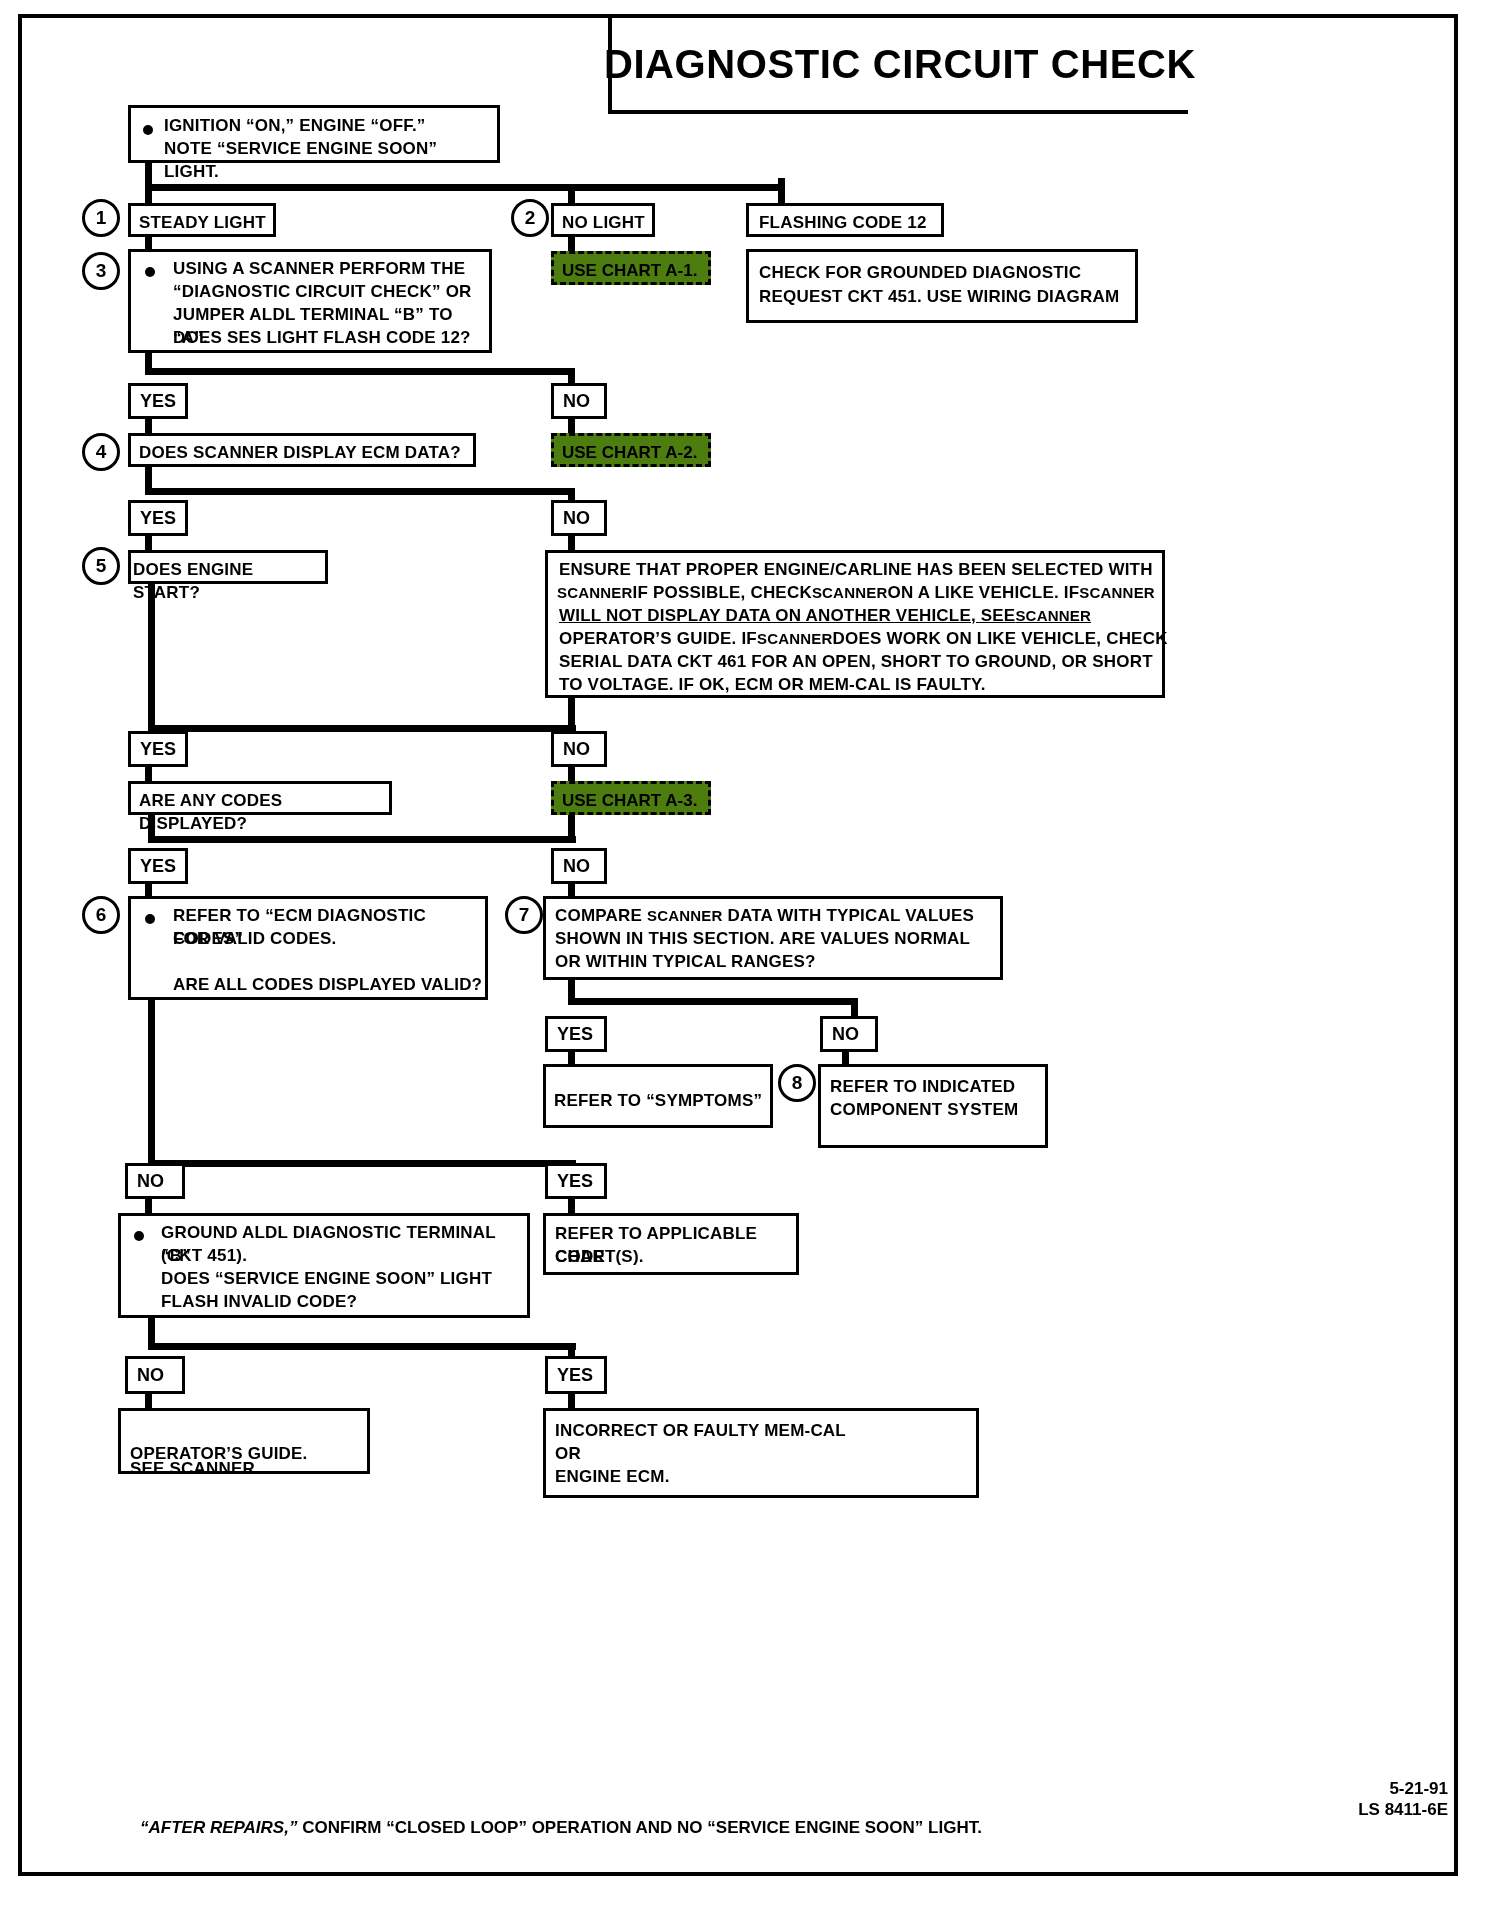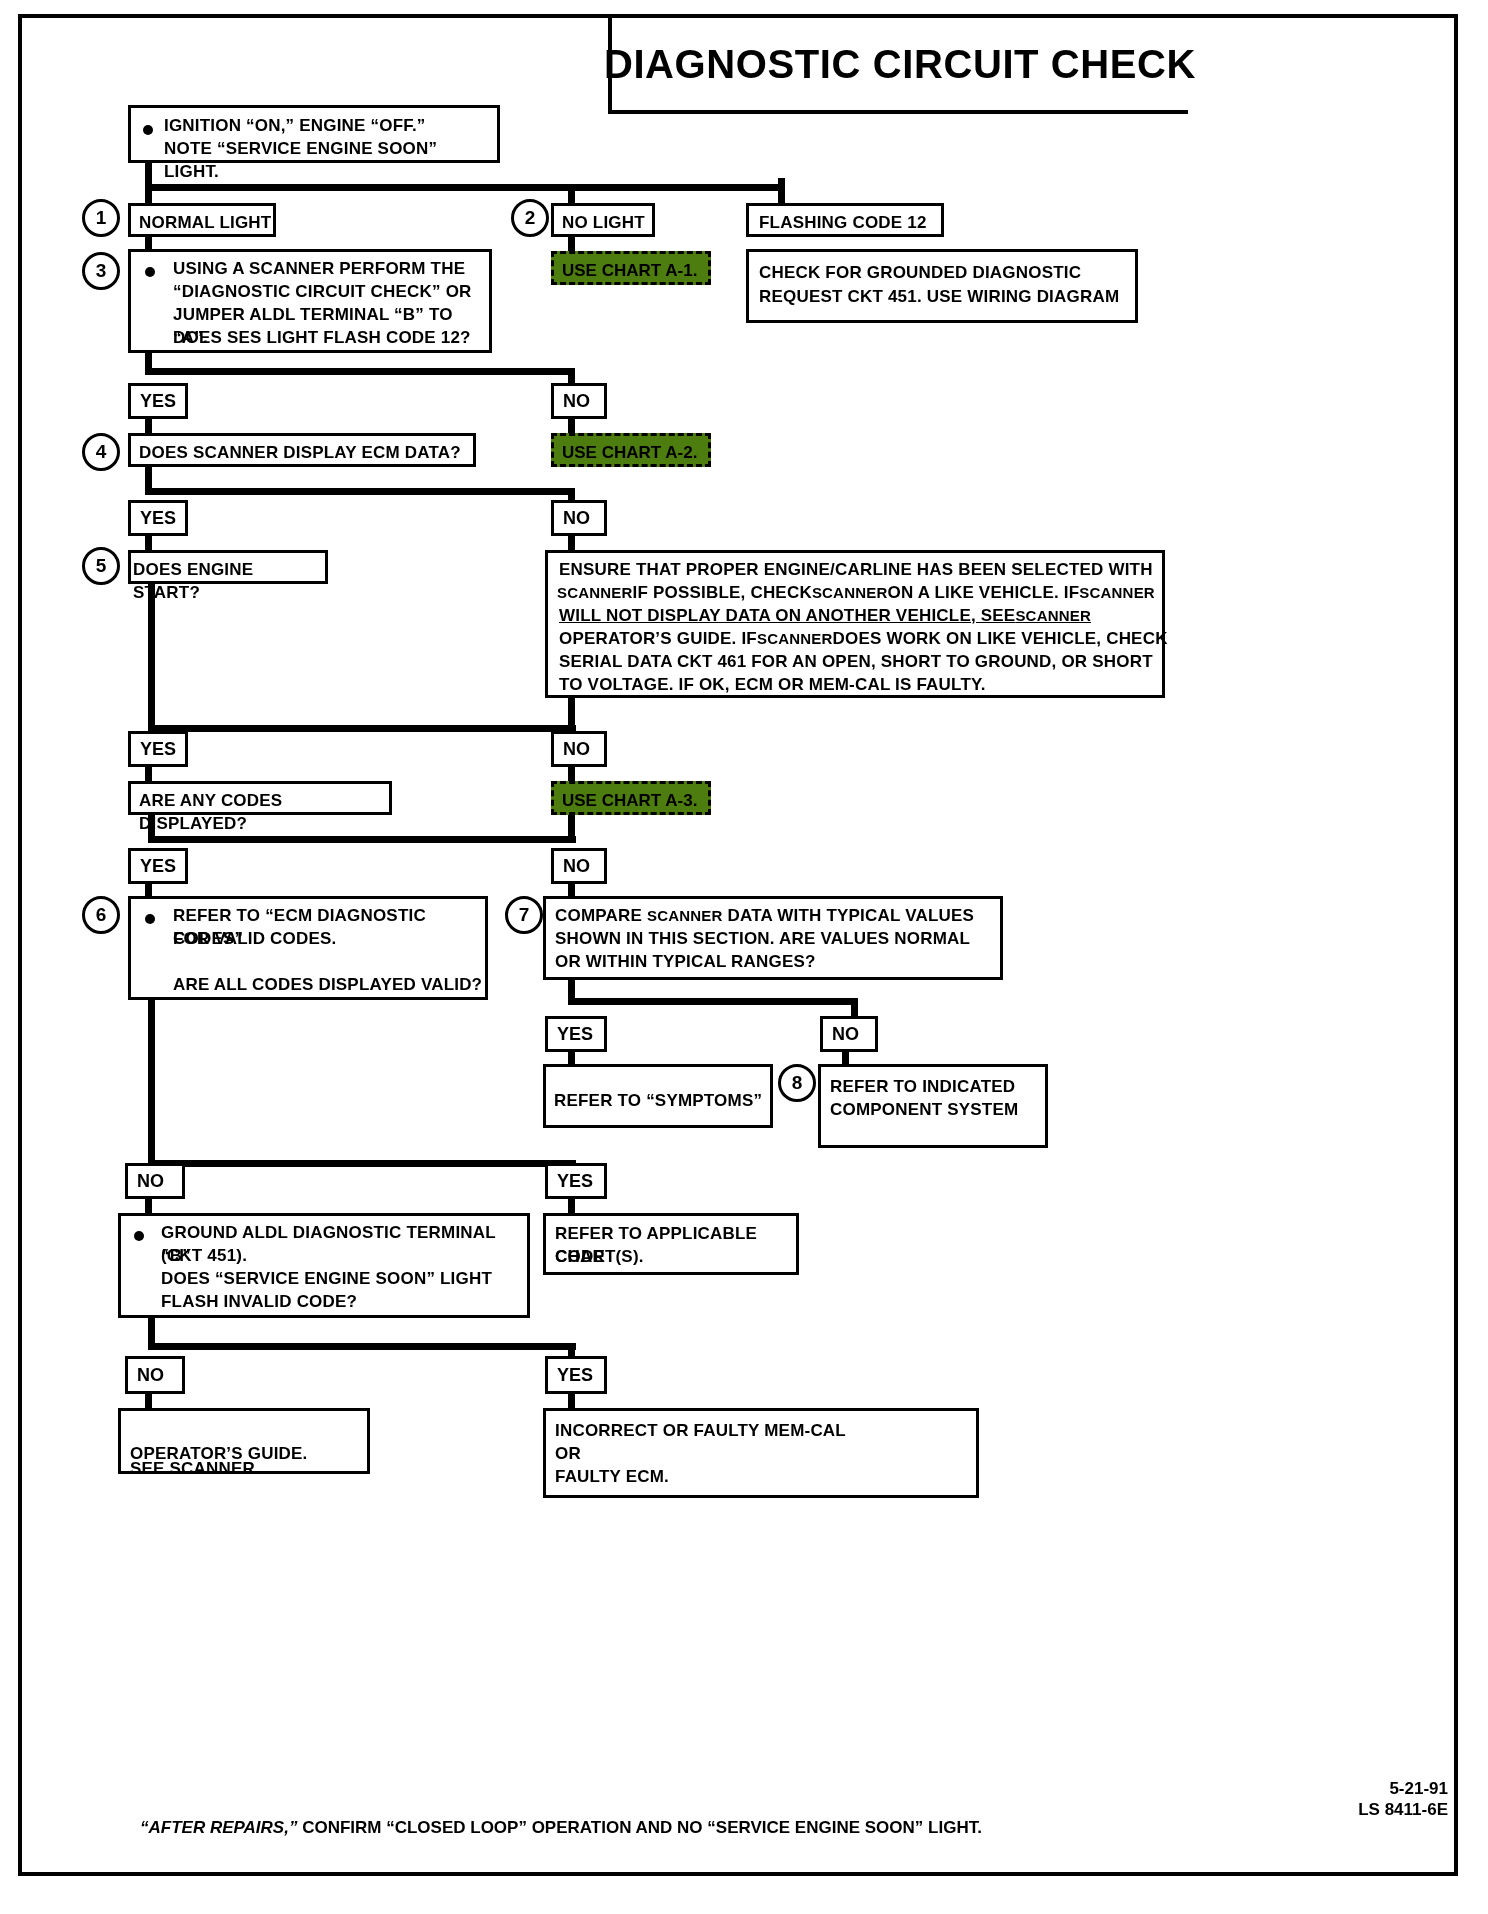--- a/index.html
+++ b/index.html
@@ -82,21 +82,21 @@
     <span class="txt small" style="position:absolute;left:33px;top:29px;">NOTE “SERVICE ENGINE SOON” LIGHT.</span>
   </div>
 
   <div class="ln v" style="left:145px;top:163px;height:28px;"></div>
   <div class="ln h" style="left:145px;top:184px;width:640px;"></div>
   <div class="ln v" style="left:145px;top:184px;height:20px;"></div>
   <div class="ln v" style="left:568px;top:184px;height:20px;"></div>
   <div class="ln v" style="left:778px;top:178px;height:26px;"></div>
 
   <div class="num" style="left:82px;top:199px;">1</div>
-  <div class="box small" style="left:128px;top:203px;width:148px;height:34px;padding:5px 0 0 8px;">NORMAL LIGHT</div>
+  <div class="box small" style="left:128px;top:203px;width:148px;height:34px;padding:5px 0 0 8px;">STEADY LIGHT</div>
 
   <div class="num" style="left:511px;top:199px;">2</div>
   <div class="box small" style="left:551px;top:203px;width:104px;height:34px;padding:5px 0 0 8px;">NO LIGHT</div>
 
   <div class="box small" style="left:746px;top:203px;width:198px;height:34px;padding:5px 0 0 10px;">FLASHING CODE 12</div>
 
   <div class="ln v" style="left:145px;top:237px;height:14px;"></div>
   <div class="ln v" style="left:568px;top:237px;height:14px;"></div>
 
   <div class="dashbox small" style="left:551px;top:251px;width:160px;height:34px;padding:5px 0 0 8px;">USE CHART A-1.</div>
@@ -250,21 +250,21 @@
   <div class="ln v" style="left:568px;top:1394px;height:16px;"></div>
 
   <div class="box" style="left:118px;top:1408px;width:252px;height:66px;">
     <span class="txt small" style="position:absolute;left:9px;top:8px;margin-top:38px;">SEE  SCANNER</span>
     <span class="txt small" style="position:absolute;left:9px;top:31px;">OPERATOR’S GUIDE.</span>
   </div>
 
   <div class="box" style="left:543px;top:1408px;width:436px;height:90px;">
     <span class="txt small" style="position:absolute;left:9px;top:8px;">INCORRECT OR FAULTY MEM-CAL</span>
     <span class="txt small" style="position:absolute;left:9px;top:31px;">OR</span>
-    <span class="txt small" style="position:absolute;left:9px;top:54px;">FAULTY ECM.</span>
+    <span class="txt small" style="position:absolute;left:9px;top:54px;">ENGINE ECM.</span>
   </div>
 
   <div id="footer">
     <i>“AFTER REPAIRS,”</i><span> CONFIRM “CLOSED LOOP” OPERATION AND NO “SERVICE ENGINE SOON” LIGHT.</span>
   </div>
 
   <div id="stamp">
     <div>5-21-91</div>
     <div>LS 8411-6E</div>
   </div>

